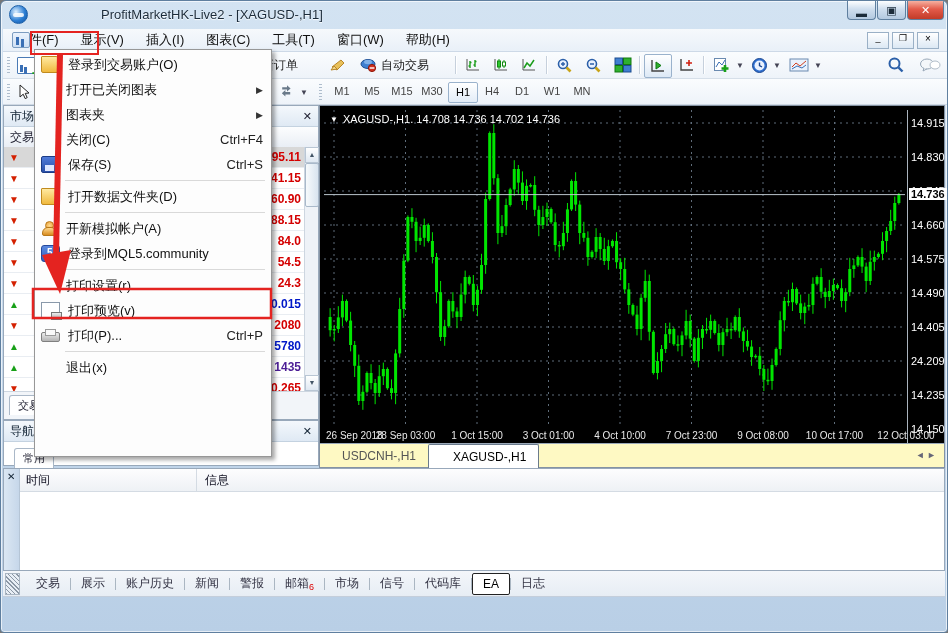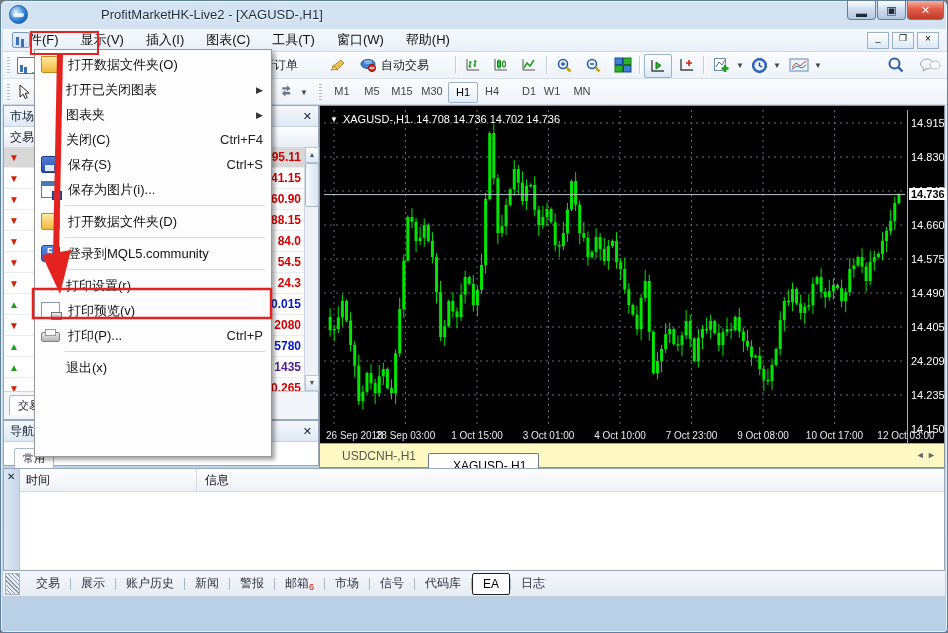--- a/index.html
+++ b/index.html
@@ -65,21 +65,21 @@
   #chart-win{left:318px;top:104px;width:626px;height:363px;background:#000;border:1px solid #8593a3;}
   #plot{left:4px;top:4px;width:581px;height:318px;}
   #scale{left:587px;top:4px;width:35px;height:334px;border-left:1px solid #aab4be;color:#fff;font-size:11px;}
   .ptick{position:absolute;left:3px;}
   #price-box{position:absolute;left:1px;background:#fff;color:#000;padding:0 2px;font-size:11px;font-weight:bold;}
   #dates{left:4px;top:322px;width:581px;height:16px;color:#e8e8e8;font-size:10px;}
   .dtick{position:absolute;top:2px;white-space:nowrap;}
   #ohlc{left:10px;top:7px;color:#fff;font-size:11px;display:flex;gap:5px;align-items:center;}
   #chart-tabs{left:0;bottom:0;width:624px;height:24px;background:#fef9c3;border-top:1px solid #9aa8b8;}
   .chart-tab{position:absolute;top:2px;height:21px;padding:0 12px;font-size:12px;line-height:21px;color:#555;}
-  .chart-tab.active{background:#fff;border:1px solid #6b7b8c;border-bottom:none;color:#000;top:9px;height:24px;line-height:24px;border-radius:2px 2px 0 0;padding-left:24px;}
+  .chart-tab.active{background:#fff;border:1px solid #6b7b8c;border-bottom:none;color:#000;top:0;height:24px;line-height:24px;border-radius:2px 2px 0 0;padding-left:24px;}
   #tab-arrows{position:absolute;right:8px;top:6px;font-size:9px;color:#667;}
   
   #terminal{left:2px;top:467px;width:942px;height:103px;background:#fff;border:1px solid #98a8ba;}
   #term-strip{position:absolute;left:0;top:0;width:15px;height:100%;background:linear-gradient(90deg,#dbe7f3,#c6d7ea);border-right:1px solid #b5c5d6;}
   #term-close{position:absolute;left:3px;top:2px;font-size:10px;font-weight:bold;color:#123;}
   #term-head{position:absolute;left:16px;top:0;right:0;height:22px;background:linear-gradient(#fdfdfe,#eef1f5);
              border-bottom:1px solid #d4dbe3;display:flex;align-items:center;font-size:12px;color:#112;}
   #term-head .col1{width:170px;padding-left:6px;border-right:1px solid #d4dbe3;height:100%;display:flex;align-items:center;}
   #term-head .col2{padding-left:8px;}
   #term-tabs{left:2px;top:570px;width:942px;height:26px;background:linear-gradient(#f3f6fa,#e7edf4);
@@ -308,21 +308,21 @@
       <span class="dd">▼</span>
     </div>
     <div class="grip" style="left:316px;"></div>
     <div id="tf-row">
         <div class="tf" style="left: 325px;">M1</div>
         <div class="tf" style="left: 355px;">M5</div>
         <div class="tf" style="left: 385px;">M15</div>
         <div class="tf" style="left: 415px;">M30</div>
         <div class="tf active" style="left: 445px;">H1</div>
         <div class="tf" style="left: 475px;">H4</div>
-        <div class="tf" style="left: 505px; text-align: right;">D1</div>
+        <div class="tf" style="left: 505px;">D1</div>
         <div class="tf" style="left: 535px;">W1</div>
         <div class="tf" style="left: 565px;">MN</div>
       </div>
   </div>
 
   <div id="market-watch" class="abs">
     <div id="mw-title">
       <span>市场报价</span>
       <span id="mw-close">✕</span>
     </div>
@@ -768,21 +768,21 @@
       <span class="ttab-sep"></span>
       <span class="term-tab active">EA</span>
       <span class="ttab-sep"></span>
       <span class="term-tab">日志</span>
     </div>
 
 
   <div id="file-menu" class="abs">
       <div class="fm-item">
         <span class="mic ic-openoffline"></span>
-        <span class="lab">打开数据文件夹(O)</span>
+        <span class="lab">登录到交易账户(O)</span>
       </div>
       <div class="fm-item">
         <span class="mic "></span>
         <span class="lab">打开已关闭图表</span>
         <span class="sub">▶</span>
       </div>
       <div class="fm-item">
         <span class="mic "></span>
         <span class="lab">图表夹</span>
         <span class="sub">▶</span>
@@ -790,30 +790,30 @@
       <div class="fm-item">
         <span class="mic "></span>
         <span class="lab">关闭(C)</span>
         <span class="sc">Ctrl+F4</span>
       </div>
       <div class="fm-item">
         <span class="mic ic-save"></span>
         <span class="lab">保存(S)</span>
         <span class="sc">Ctrl+S</span>
       </div>
-      <div class="fm-item">
-        <span class="mic ic-savepic"></span>
-        <span class="lab">保存为图片(i)...</span>
-      </div>
       <div class="fm-sep"></div>
       <div class="fm-item">
         <span class="mic ic-folder"></span>
         <span class="lab">打开数据文件夹(D)</span>
       </div>
       <div class="fm-sep"></div>
+      <div class="fm-item">
+        <span class="mic ic-person"></span>
+        <span class="lab">开新模拟帐户(A)</span>
+      </div>
       <div class="fm-item">
         <span class="mic ic-mql5 ic-garrow"></span>
         <span class="lab">登录到MQL5.community</span>
       </div>
       <div class="fm-sep"></div>
       <div class="fm-item">
         <span class="mic "></span>
         <span class="lab">打印设置(r)...</span>
       </div>
       <div class="fm-item">

